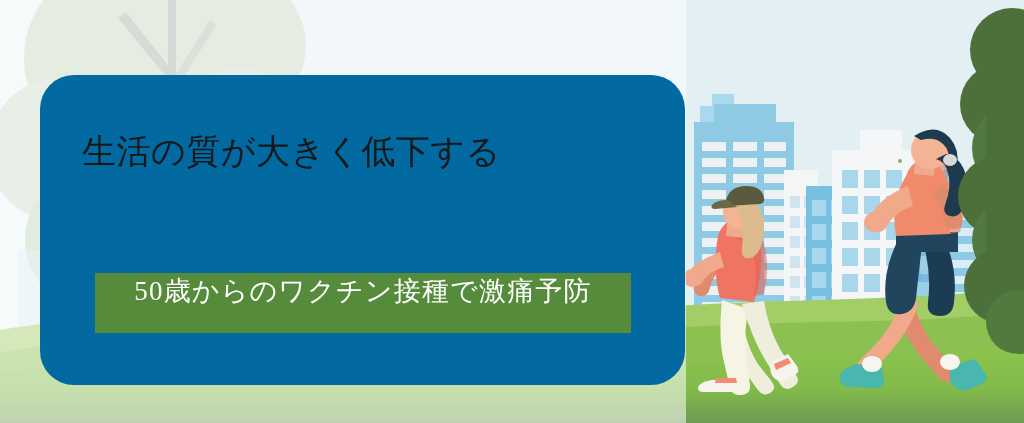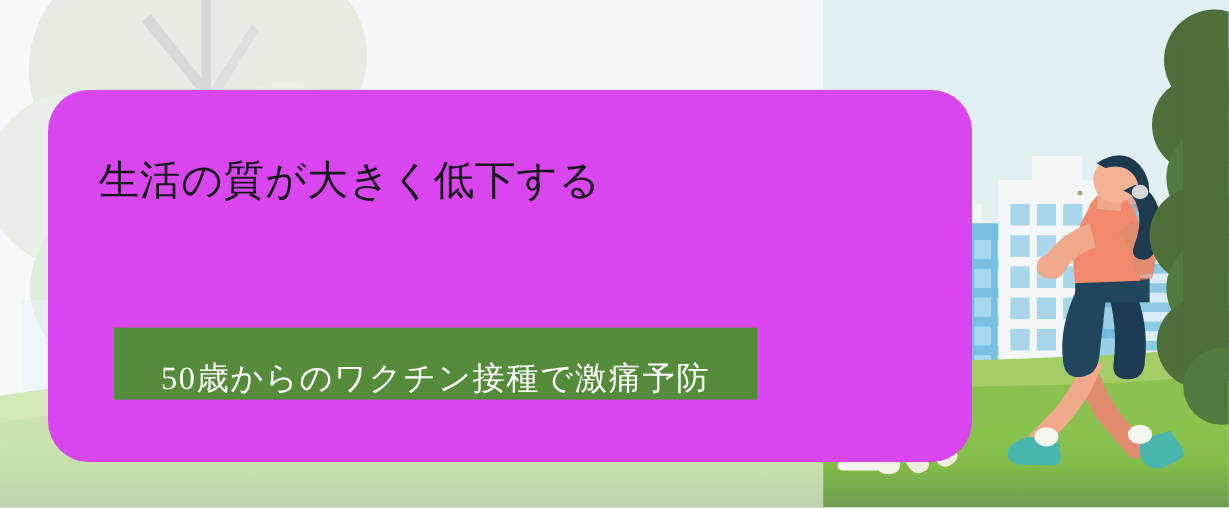--- a/index.html
+++ b/index.html
@@ -6,36 +6,36 @@
   body{font-family:"Liberation Serif",serif;}
   .stage{
     position:relative;width:1024px;height:423px;overflow:hidden;
     background:#e2f0f4;
   }
   .layer{position:absolute;inset:0;}
   svg.scene{position:absolute;left:0;top:0;width:1024px;height:423px;display:block;}
 
   
   .card{
-    position:absolute;left:40px;top:75px;width:770px;height:310px;
-    background:#d946ef;border-radius:34px;
+    position:absolute;left:40px;top:75px;width:645px;height:310px;
+    background:#0369a1;border-radius:34px;
     z-index:5;
   }
   .headline{
     position:absolute;left:42px;top:52px;width:580px;
     color:#16181a;
     font-family:"Liberation Serif","DejaVu Serif",serif;
     font-size:34px;line-height:1.48;letter-spacing:.5px;
     white-space:nowrap;
   }
   .headline .l2{display:block;padding-left:20px;}
   .banner{
     position:absolute;left:55px;top:198px;width:536px;height:60px;
     background:#558b3a;
-    display:flex;align-items:flex-end;justify-content:center;
+    display:flex;align-items:flex-start;justify-content:center;
   }
   .banner-text{
     color:#ffffff;
     font-family:"Liberation Serif","DejaVu Serif",serif;
     font-size:27px;letter-spacing:1.2px;white-space:nowrap;
   }
 </style>
 </head>
 <body>
 

